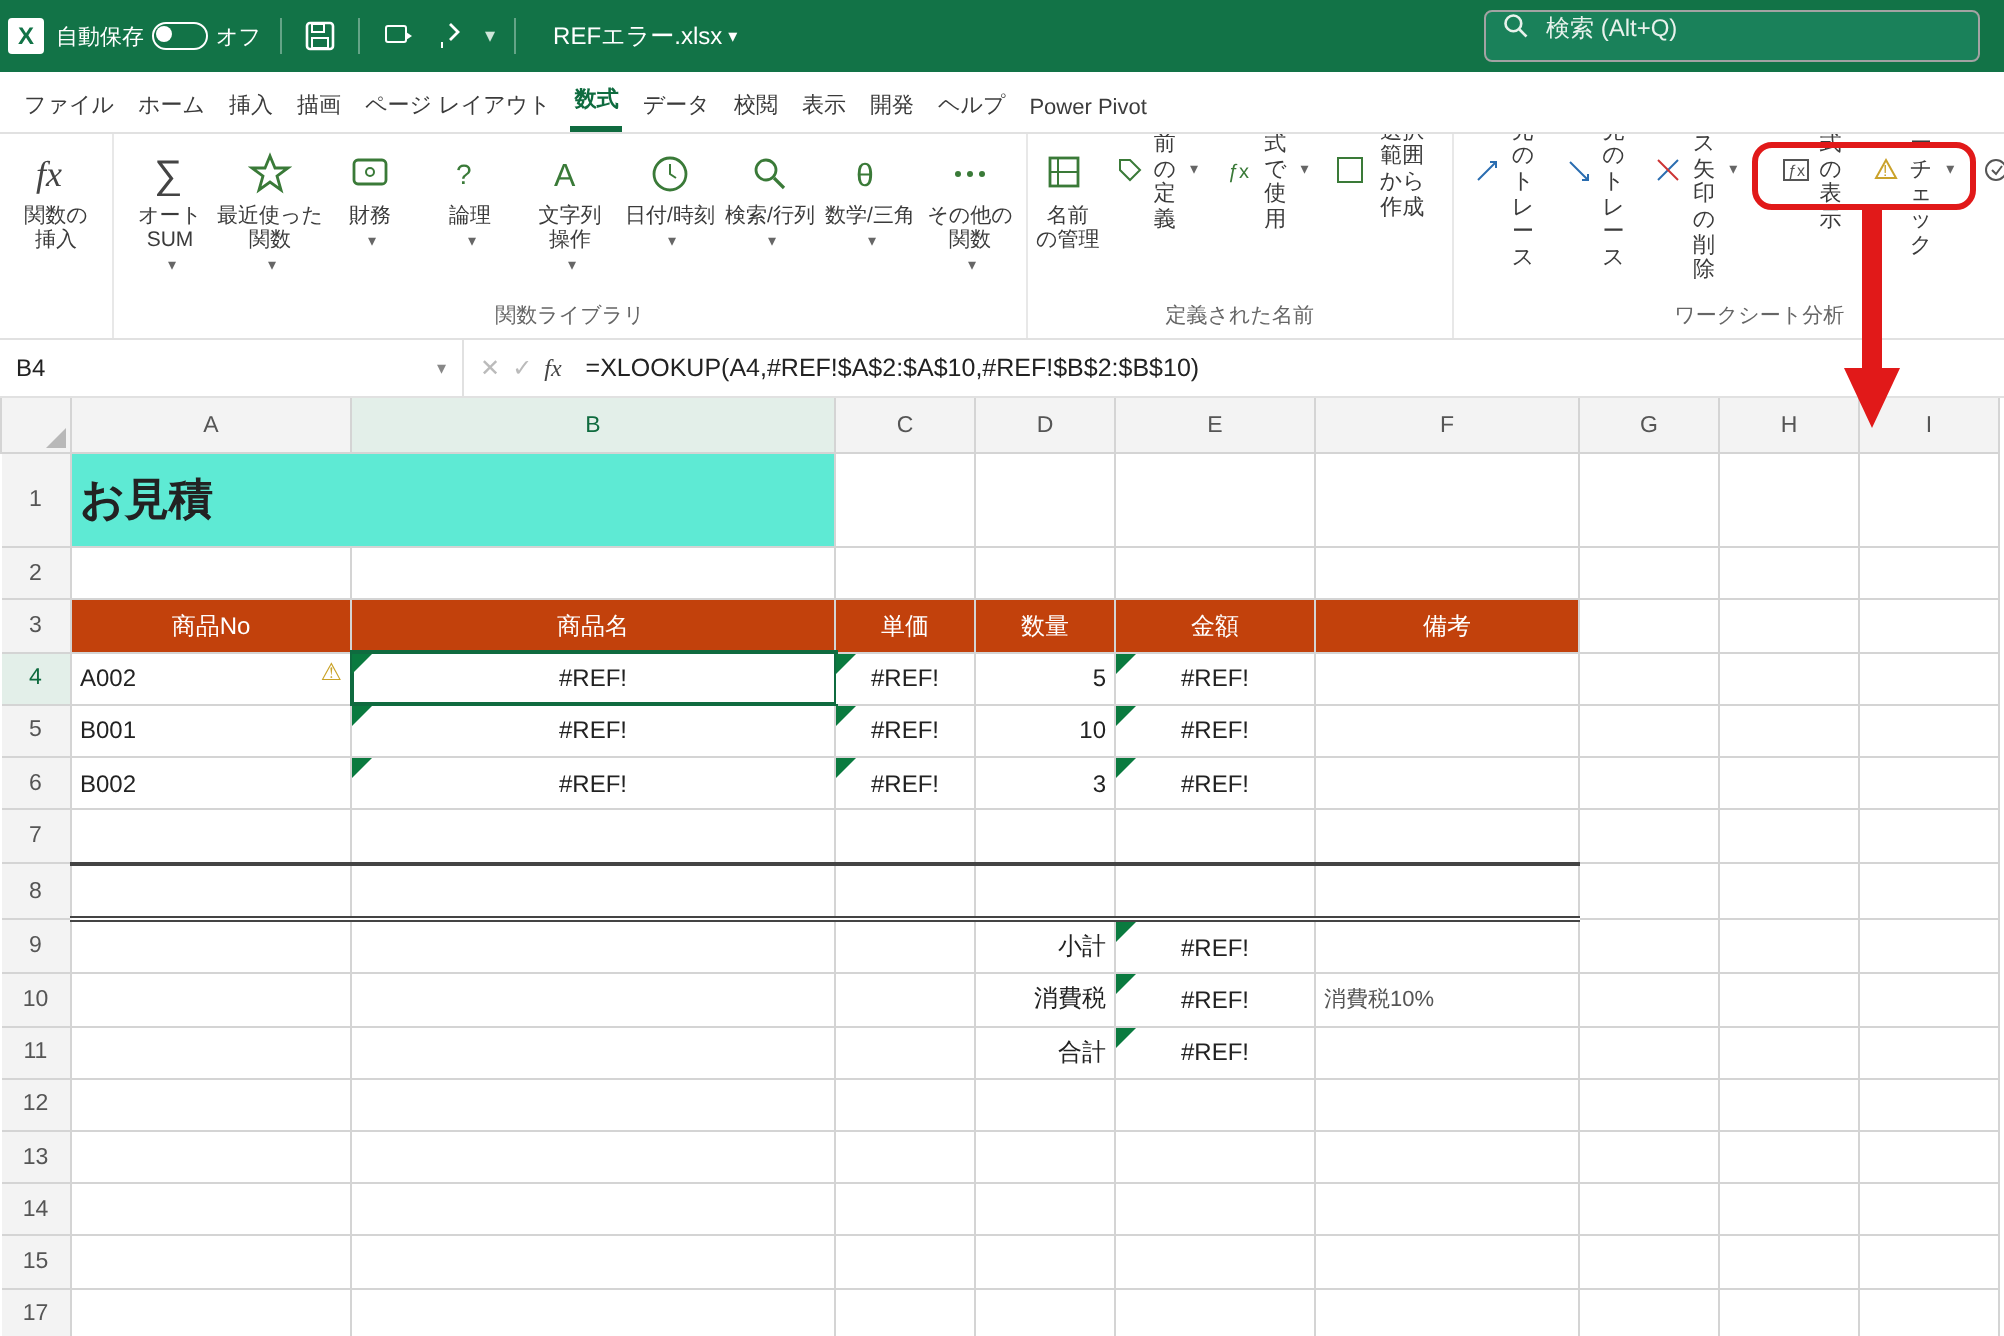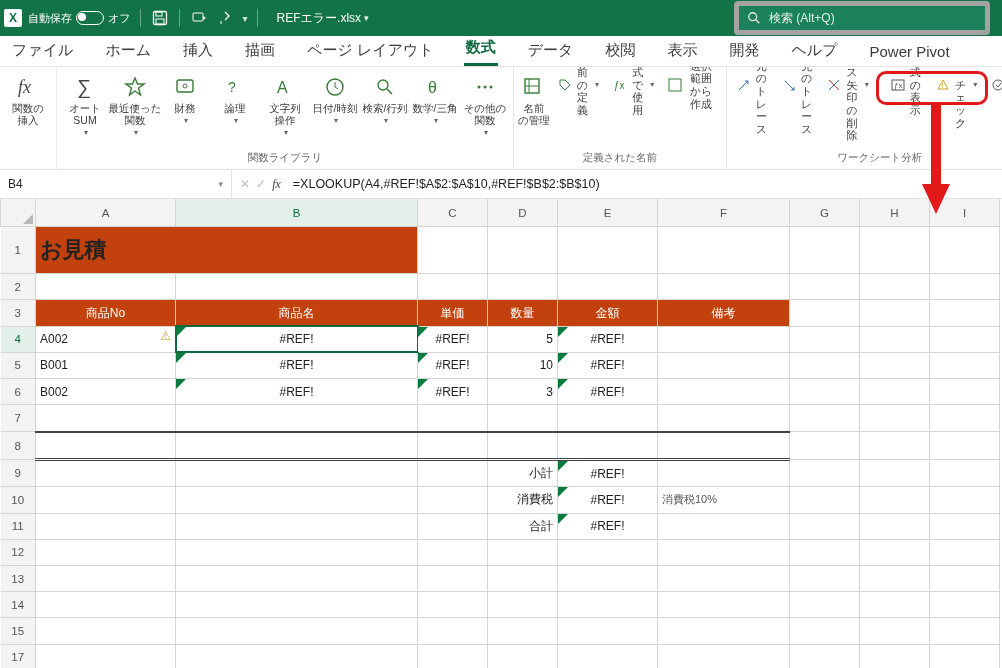--- a/index.html
+++ b/index.html
@@ -6,24 +6,24 @@
   .titlebar{background:#127347;height:36px;display:flex;align-items:center;color:#fff;padding:0 4px}
   .tb-left{display:flex;align-items:center;gap:6px}
   .wbox{width:18px;height:18px;background:#fff;border-radius:2px;display:flex;align-items:center;justify-content:center;color:#127347;font-weight:600}
   .auto-save{display:flex;align-items:center;gap:4px;font-size:11px}
   .toggle{width:26px;height:12px;border:1px solid #fff;border-radius:7px;position:relative}
   .toggle::after{content:"";position:absolute;left:1px;top:1px;width:8px;height:8px;background:#fff;border-radius:50%}
   .tb-icon{width:20px;height:20px;display:flex;align-items:center;justify-content:center;border-radius:3px}
   .tb-sep{width:1px;height:18px;background:rgba(255,255,255,.35);margin:0 3px}
   .tb-file{font-size:12px;margin-left:10px;display:flex;align-items:center;gap:3px}
   .searchwrap{margin-left:auto;margin-right:8px}
-  .searchbox{background:#1a815a;border:5px solid #a3a3a3;width:230px;height:24px;border-radius:4px;display:flex;align-items:center;padding:0 8px;gap:8px;color:#e8f2ec}
+  .searchbox{background:#1a815a;border:1px solid #a3a3a3;width:230px;height:24px;border-radius:4px;display:flex;padding:0 8px;gap:8px;color:#e8f2ec}
   .searchbox span.txt{color:#e8f2ec;font-size:12px}
 
-  .tabs{display:flex;align-items:flex-end;height:30px;padding:0 10px;gap:28px;border-bottom:1px solid #e1e1e1;font-size:15px}
+  .tabs{display:flex;align-items:flex-end;height:30px;padding:0 10px;gap:8px;border-bottom:1px solid #e1e1e1;font-size:11px}
   .tab{padding:6px 2px;color:#3b3b3b;cursor:pointer}
   .tab.active{color:#0f6b3f;border-bottom:3px solid #0f6b3f;font-weight:600}
 
   .ribbon{display:flex;align-items:stretch;height:102px;border-bottom:1px solid #e1e1e1;background:#fff;position:relative;overflow:hidden}
   .grp{display:flex;flex-direction:column;align-items:center;padding:4px 4px 0;border-right:1px solid #e8e8e8}
   .grp .top{display:flex;align-items:flex-start;gap:2px;flex:1}
   .grp .lbl{font-size:10.5px;color:#666;padding:2px 0 4px;text-align:center;width:100%}
   .rbtn{display:flex;flex-direction:column;align-items:center;width:48px;padding:3px 0;gap:2px;font-size:10.5px;color:#3b3b3b;line-height:1.15;text-align:center;cursor:pointer;border-radius:3px}
   .rbtn .ico{width:26px;height:26px;display:flex;align-items:center;justify-content:center}
   .rbtn.small{flex-direction:row;width:auto;height:20px;padding:2px 6px;gap:4px;font-size:11px}
@@ -53,21 +53,21 @@
   td.r{text-align:right}
   .hrow td.h{background:#c2410c;color:#fff;text-align:center;font-size:12px;border-color:#d4d4d4}
   .selcell{outline:2px solid #0f6b3f;outline-offset:-1px;background:#fff}
   .err-tri{position:relative}
   .err-tri::before{content:"";position:absolute;left:0;top:0;border:5px solid transparent;border-left-color:#0a7a3f;border-top-color:#0a7a3f}
   .warn-icn::after{content:"⚠";color:#c9a227;font-size:12px;position:absolute;right:4px;top:2px}
   .warn-icn{position:relative}
   .thick-top td{border-top:2px solid #444}
   .dbl-top td{border-top:3px double #444}
   .big{font-size:22px;font-weight:700}
-  .merge{background:#c2410c}
+  .merge{background:#5eead4}
 
   svg{display:block}
   .arrow-svg{position:absolute;left:922px;top:104px;pointer-events:none}
 </style>
 </head>
 <body>
 
 <div class="titlebar">
   <div class="tb-left">
     <div class="wbox">

